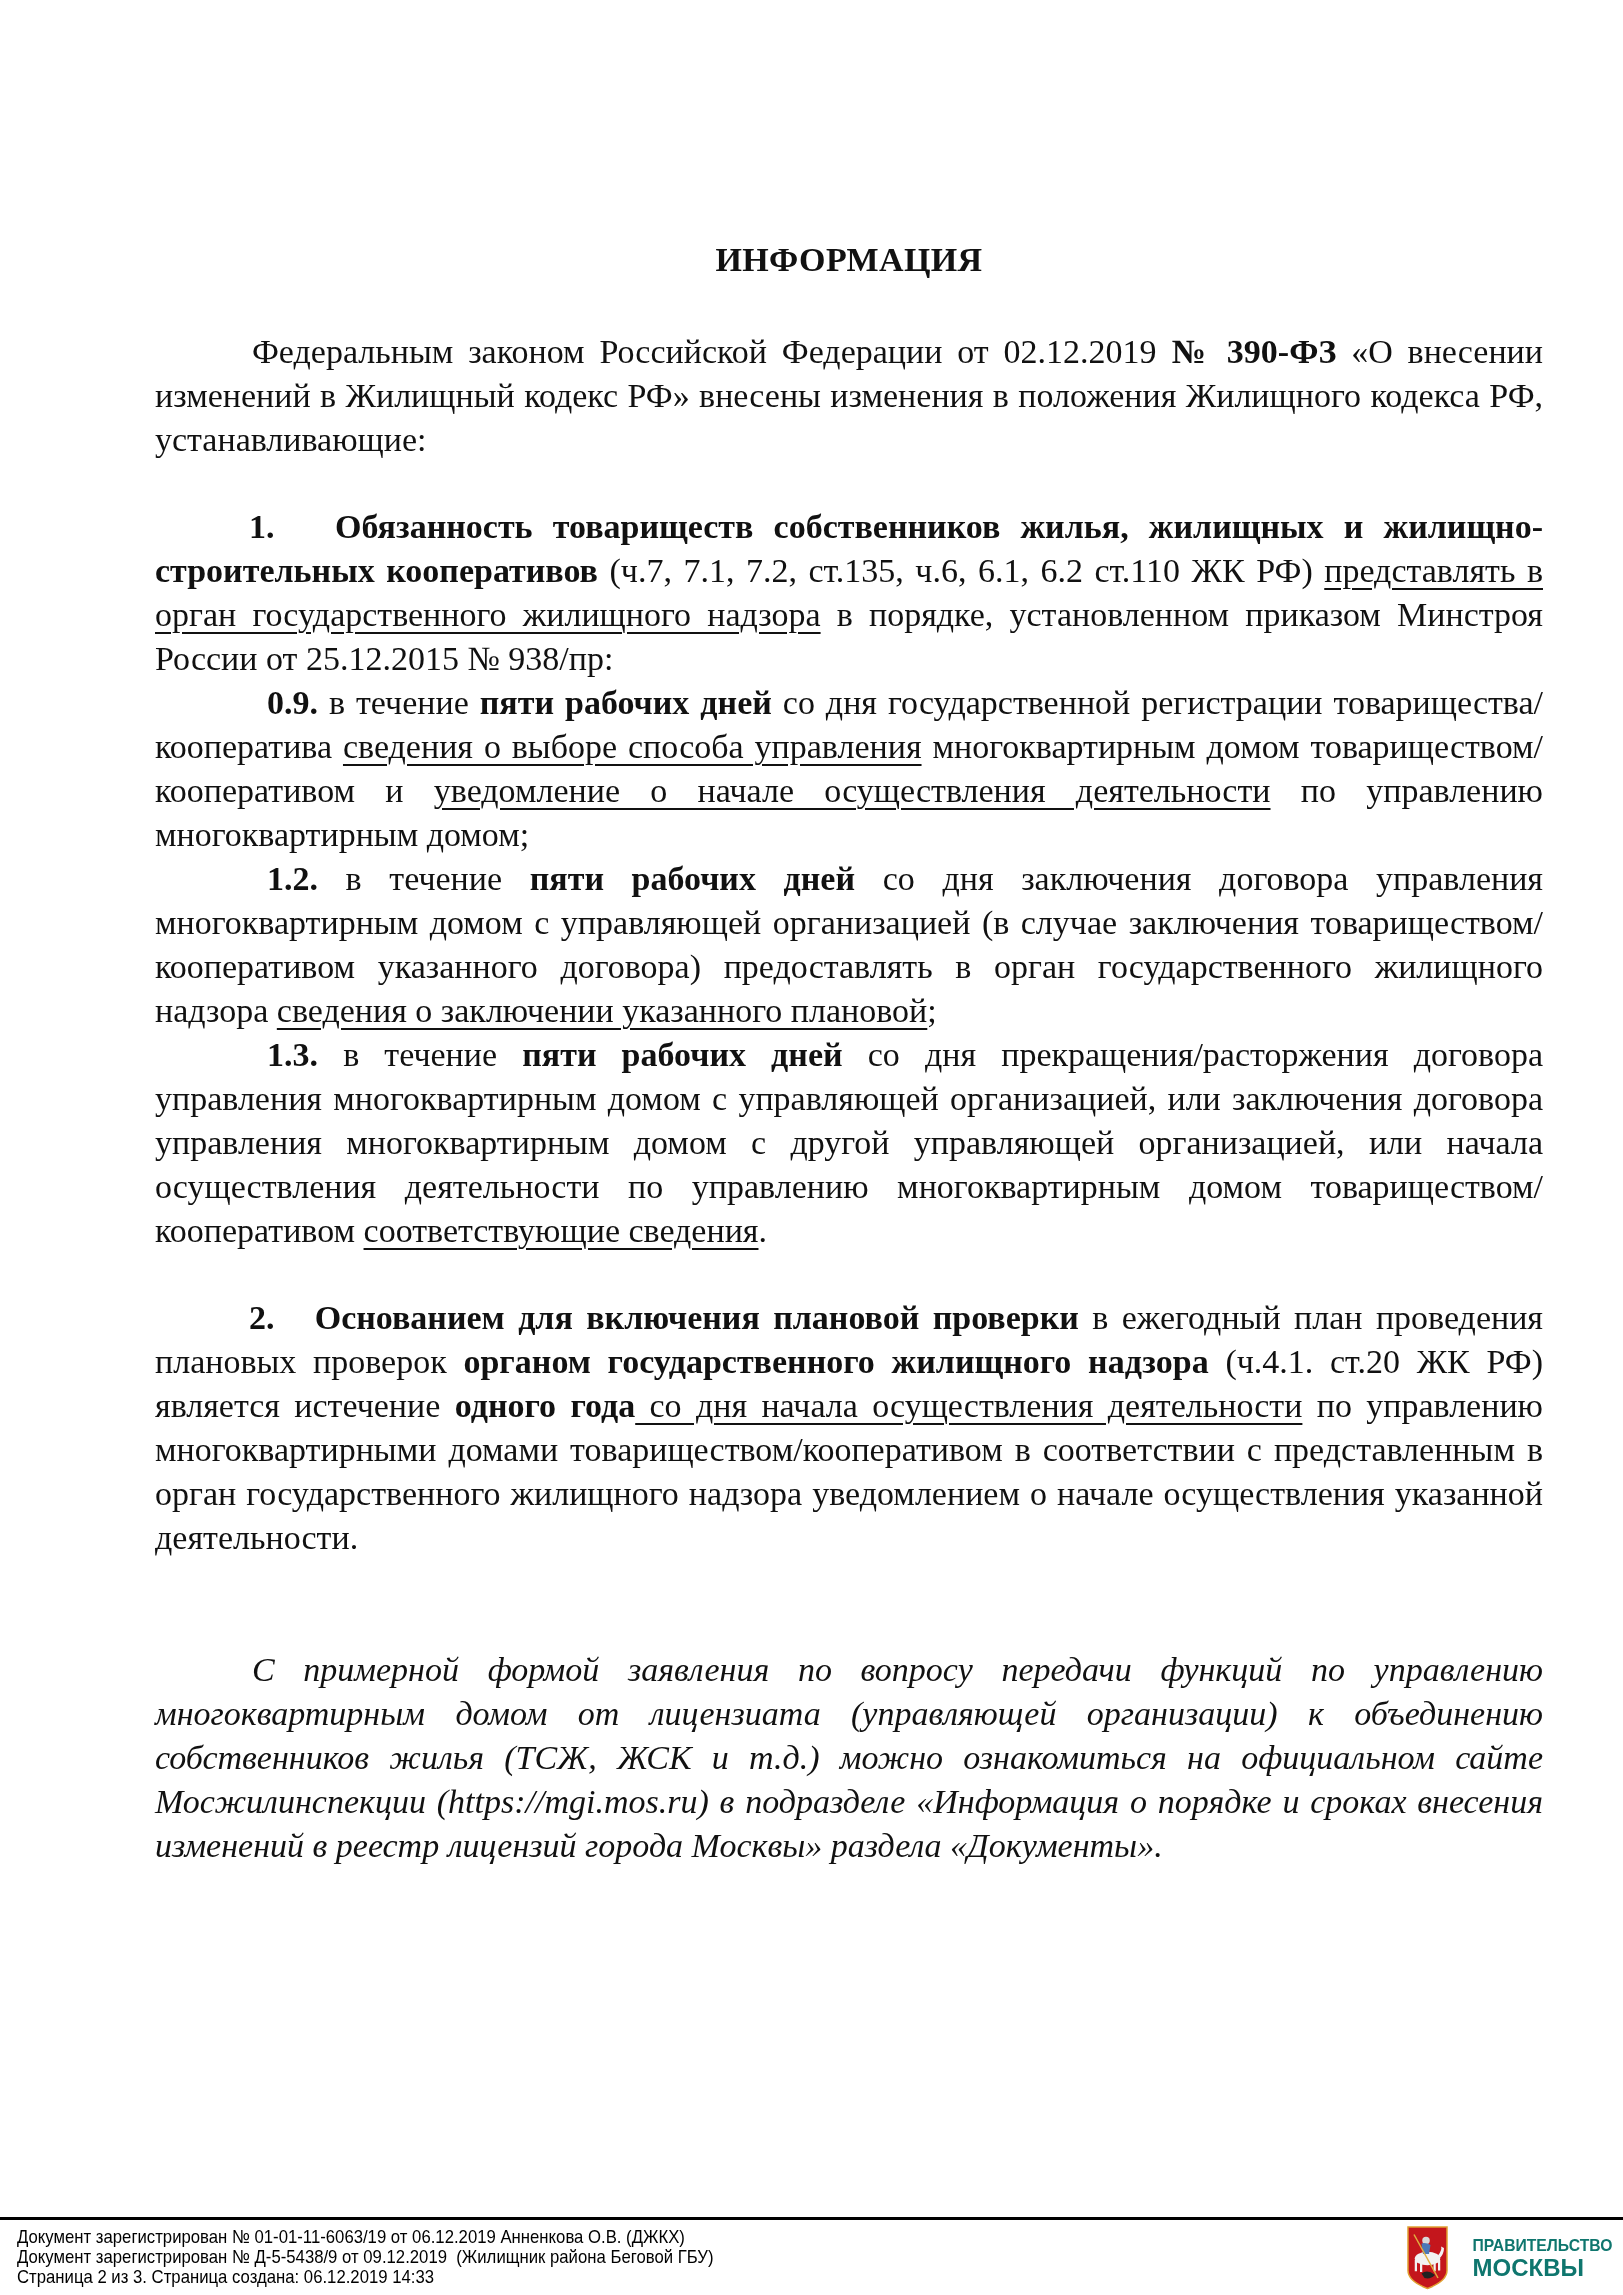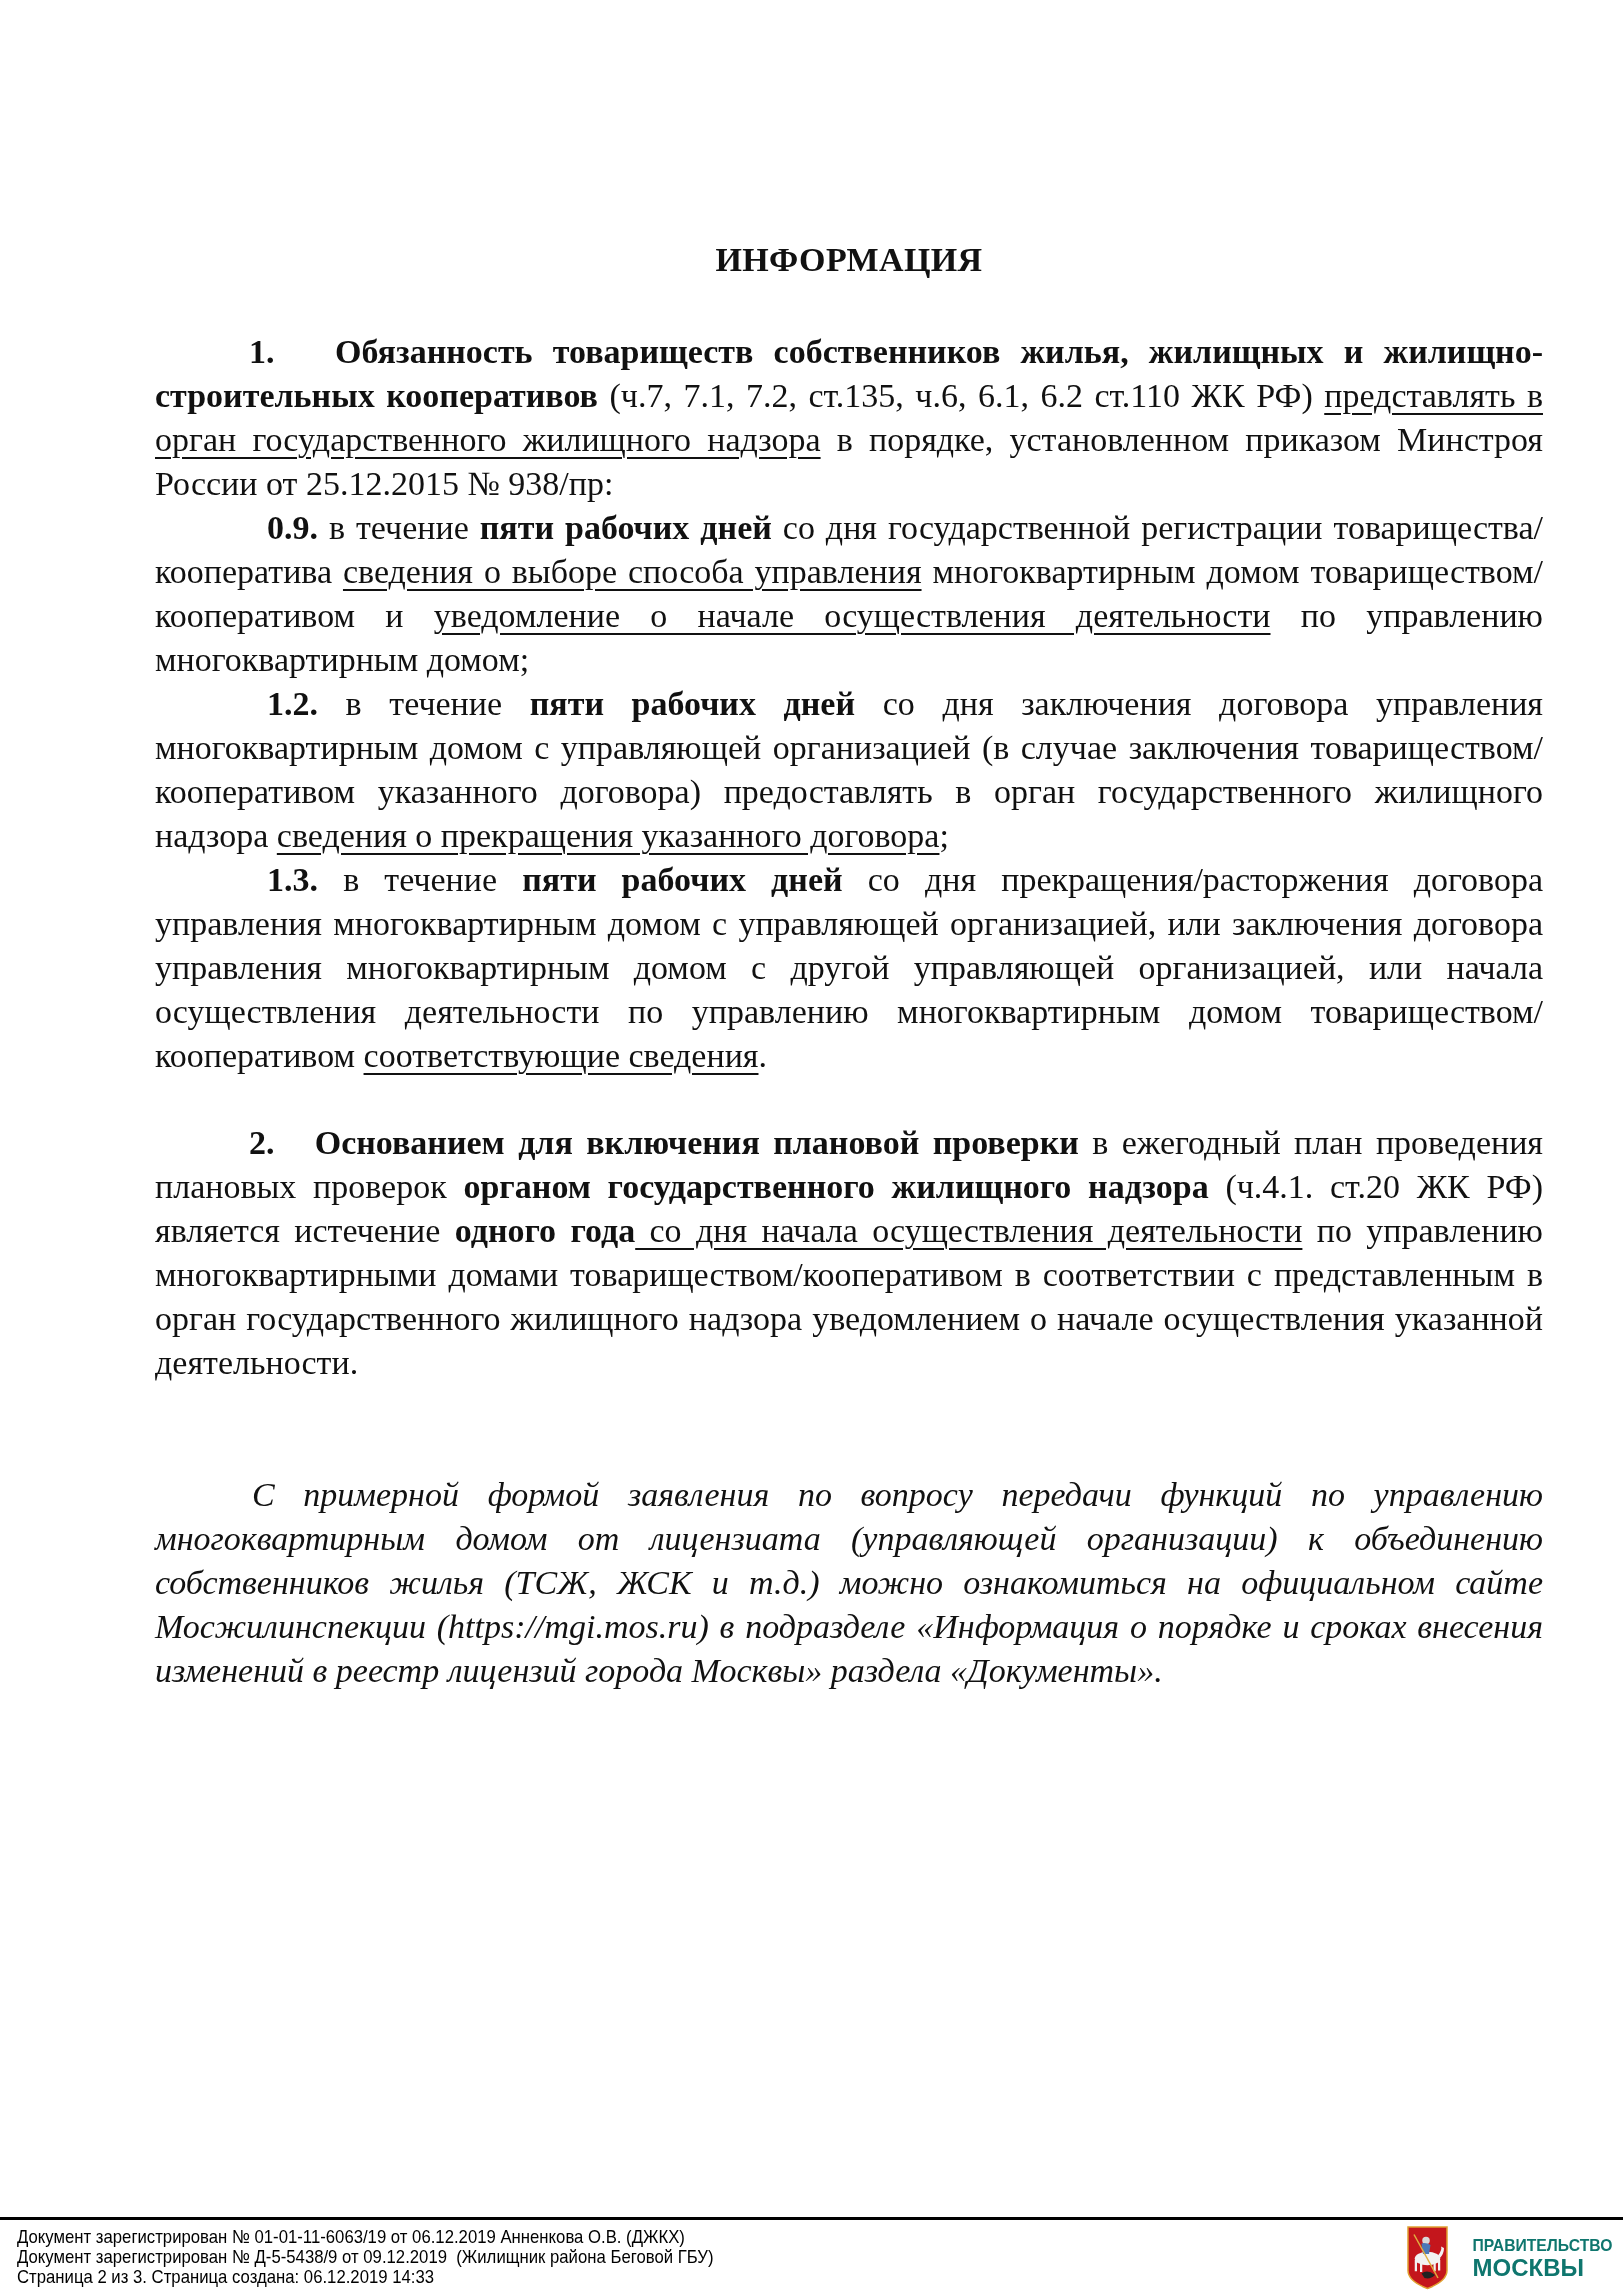--- a/index.html
+++ b/index.html
@@ -38,26 +38,27 @@
     .logo-line1 { font-size: 15.7px; display: block; }
     .logo-line2 { font-size: 24px; display: block; }
   </style>
 </head>
 <body>
 
 <div class="page">
   <div class="doc-body">
     <div class="doc-title">ИНФОРМАЦИЯ</div>
 
+    <p class="intro"><span>Федеральным законом Российской Федерации от 02.12.2019 </span><b>№ 390-ФЗ</b><span> «О внесении изменений в Жилищный кодекс РФ» внесены изменения в положения Жилищного кодекса РФ, устанавливающие:</span></p>
 
     <p class="section-head"><b>1.</b>&nbsp;&nbsp;&nbsp;<b>Обязанность товариществ собственников жилья, жилищных и жилищно-строительных кооперативов</b><span> (ч.7, 7.1, 7.2, ст.135, ч.6, 6.1, 6.2 ст.110 ЖК РФ) </span><u>представлять в орган государственного жилищного надзора</u><span> в порядке, установленном приказом Минстроя России от 25.12.2015 № 938/пр:</span></p>
 
     <p class="sub"><b>0.9.</b><span> в течение </span><b>пяти рабочих дней</b><span> со дня государственной регистрации товарищества/кооператива </span><u>сведения о выборе способа управления</u><span> многоквартирным домом товариществом/кооперативом и </span><u>уведомление о начале осуществления деятельности</u><span> по управлению многоквартирным домом;</span></p>
 
-    <p class="sub"><b>1.2.</b><span> в течение </span><b>пяти рабочих дней</b><span> со дня заключения договора управления многоквартирным домом с управляющей организацией (в случае заключения товариществом/кооперативом указанного договора) предоставлять в орган государственного жилищного надзора </span><u>сведения о прекращения указанного договора</u><span>;</span></p>
+    <p class="sub"><b>1.2.</b><span> в течение </span><b>пяти рабочих дней</b><span> со дня заключения договора управления многоквартирным домом с управляющей организацией (в случае заключения товариществом/кооперативом указанного договора) предоставлять в орган государственного жилищного надзора </span><u>сведения о заключении указанного плановой</u><span>;</span></p>
 
     <p class="sub"><b>1.3.</b><span> в течение </span><b>пяти рабочих дней</b><span> со дня прекращения/расторжения договора управления многоквартирным домом с управляющей организацией, или заключения договора управления многоквартирным домом с другой управляющей организацией, или начала осуществления деятельности по управлению многоквартирным домом товариществом/кооперативом </span><u>соответствующие сведения</u><span>.</span></p>
 
     <p class="section-head gap-section"><b>2.</b>&nbsp;&nbsp;&nbsp;<b>Основанием для включения плановой проверки</b><span> в ежегодный план проведения плановых проверок </span><b>органом государственного жилищного надзора</b><span> (ч.4.1. ст.20 ЖК РФ) является истечение </span><b>одного года</b><u> со дня начала осуществления деятельности</u><span> по управлению многоквартирными домами товариществом/кооперативом в соответствии с представленным в орган государственного жилищного надзора уведомлением о начале осуществления указанной деятельности.</span></p>
 
     <p class="italic-note">С примерной формой заявления по вопросу передачи функций по управлению многоквартирным домом от лицензиата (управляющей организации) к объединению собственников жилья (ТСЖ, ЖСК и т.д.) можно ознакомиться на официальном сайте Мосжилинспекции (https://mgi.mos.ru) в подразделе «Информация о порядке и сроках внесения изменений в реестр лицензий города Москвы» раздела «Документы».</p>
   </div>
 
   <div class="footer-rule"></div>
   <div class="footer-text">

